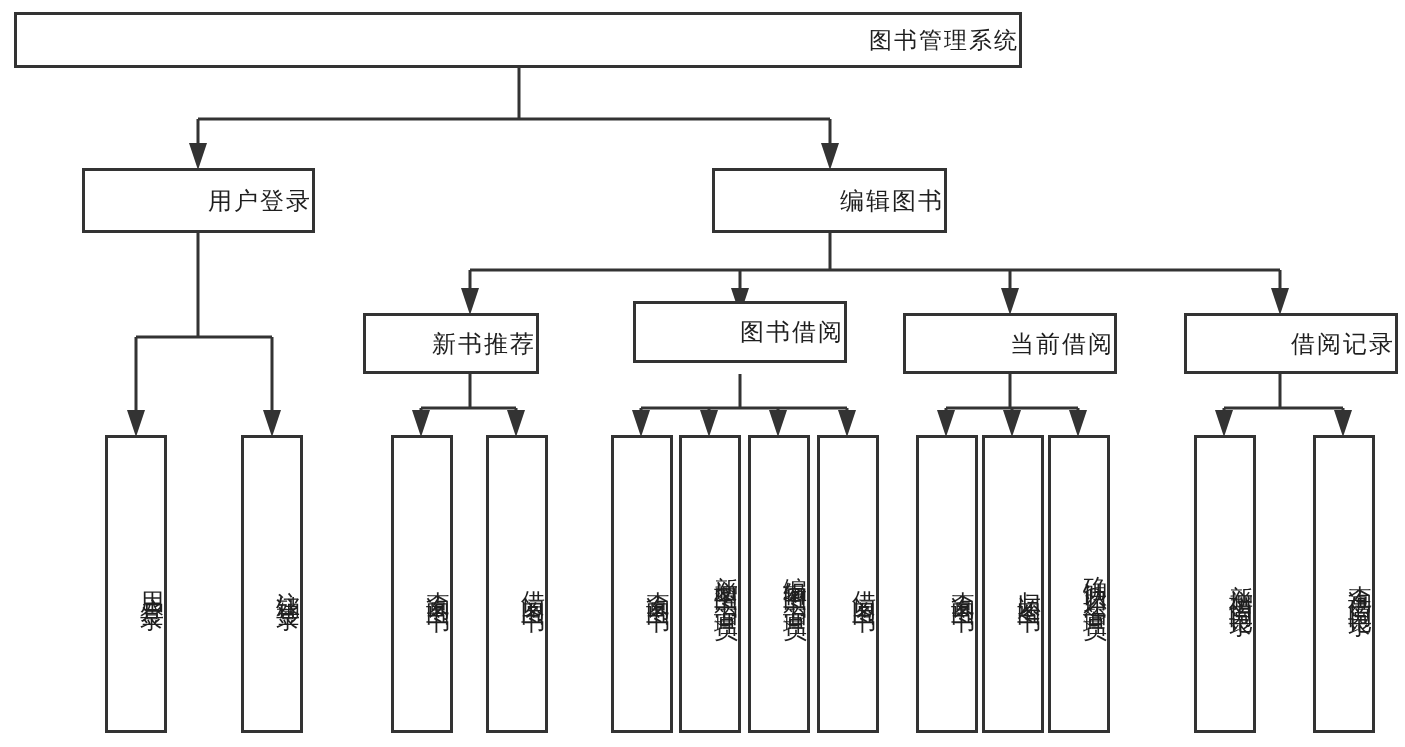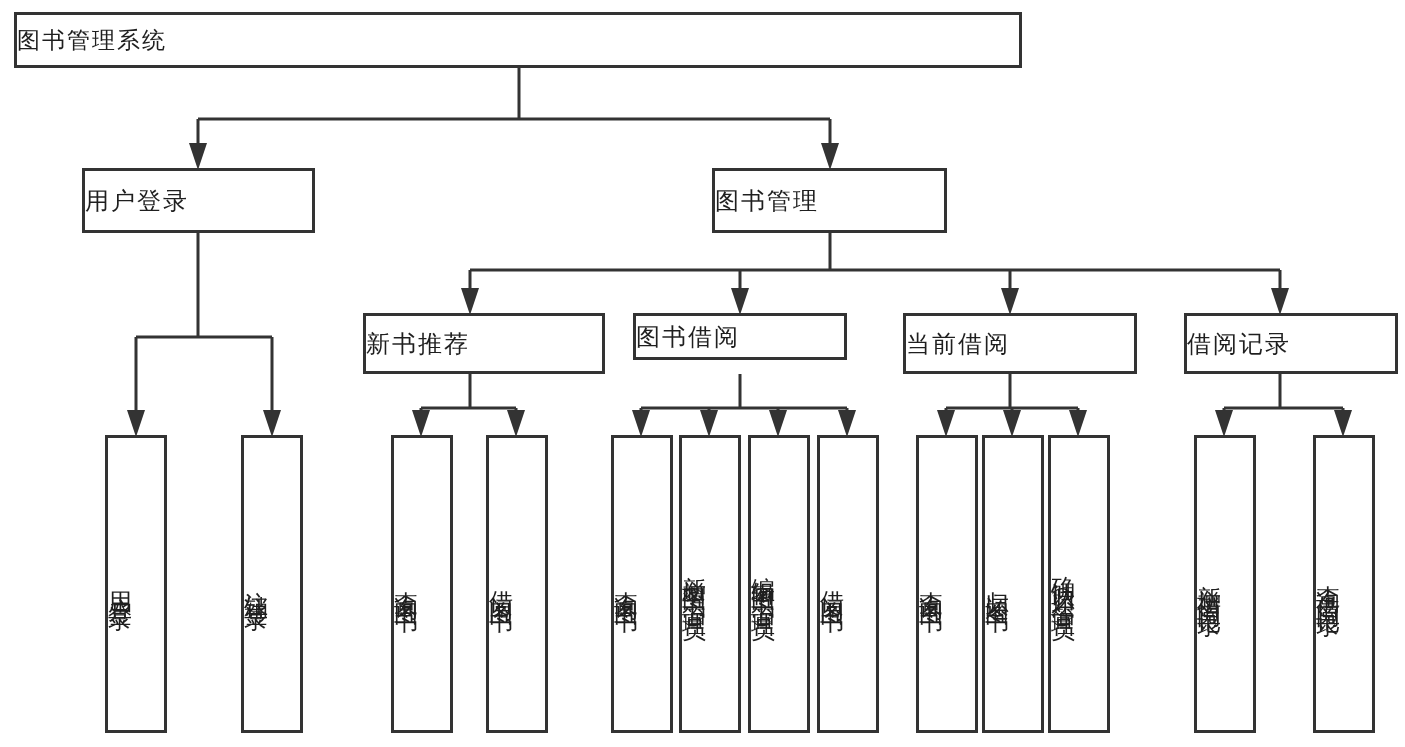--- a/index.html
+++ b/index.html
@@ -3,21 +3,21 @@
 <meta charset="utf-8">
 <style>
   :root { --line:#333333; --text:#1f1f1f; --bg:#ffffff; --wm:#b4b4b4; }
   html,body{margin:0;padding:0;background:#fff;}
   .stage{position:relative;width:1405px;height:747px;background:var(--bg);
          font-family:"Liberation Sans",sans-serif;overflow:hidden;}
   .wires{position:absolute;left:0;top:0;}
   .wires .line{fill:none;stroke:var(--line);stroke-width:3;}
   .wires .arrow{fill:var(--line);stroke:none;}
   .node{position:absolute;box-sizing:border-box;border:3px solid var(--line);
-        background:#fff;display:flex;align-items:center;justify-content:flex-start;
+        background:#fff;display:flex;align-items:center;justify-content:flex-end;
         color:var(--text);}
   .hnode{font-size:24px;letter-spacing:2px;}
   .root{font-size:23px;}
   .leaf span{writing-mode:vertical-rl;text-orientation:mixed;font-size:24px;
              letter-spacing:6px;line-height:1;white-space:nowrap;color:var(--text);}
   .watermark{position:absolute;right:6px;bottom:4px;font-size:23px;color:var(--wm);
              letter-spacing:1px;text-shadow:0 1px 2px rgba(255,255,255,.9);}
 </style>
 </head>
 <body>
@@ -58,30 +58,30 @@
   </svg>
 
   <div class="node hnode root" style="left:14px;top:12px;width:1008px;height:56px;">
     <span>图书管理系统</span>
   </div>
 
   <div class="node hnode" style="left:82px;top:168px;width:233px;height:65px;">
     <span>用户登录</span>
   </div>
   <div class="node hnode" style="left:712px;top:168px;width:235px;height:65px;">
-    <span>图书管理</span>
+    <span>编辑图书</span>
   </div>
 
-  <div class="node hnode" style="left:363px;top:313px;width:242px;height:61px;">
+  <div class="node hnode" style="left:363px;top:313px;width:176px;height:61px;">
     <span>新书推荐</span>
   </div>
-  <div class="node hnode" style="left:633px;top:313px;width:214px;height:47px;">
+  <div class="node hnode" style="left:633px;top:301px;width:214px;height:62px;">
     <span>图书借阅</span>
   </div>
-  <div class="node hnode" style="left:903px;top:313px;width:234px;height:61px;">
+  <div class="node hnode" style="left:903px;top:313px;width:214px;height:61px;">
     <span>当前借阅</span>
   </div>
   <div class="node hnode" style="left:1173px;top:313px;width:214px;height:61px;margin-left:11px;">
     <span>借阅记录</span>
   </div>
 
   <div class="node leaf" style="left:105px;top:435px;width:62px;height:298px;">
     <span>用户登录</span>
   </div>
   <div class="node leaf" style="left:241px;top:435px;width:62px;height:298px;">

